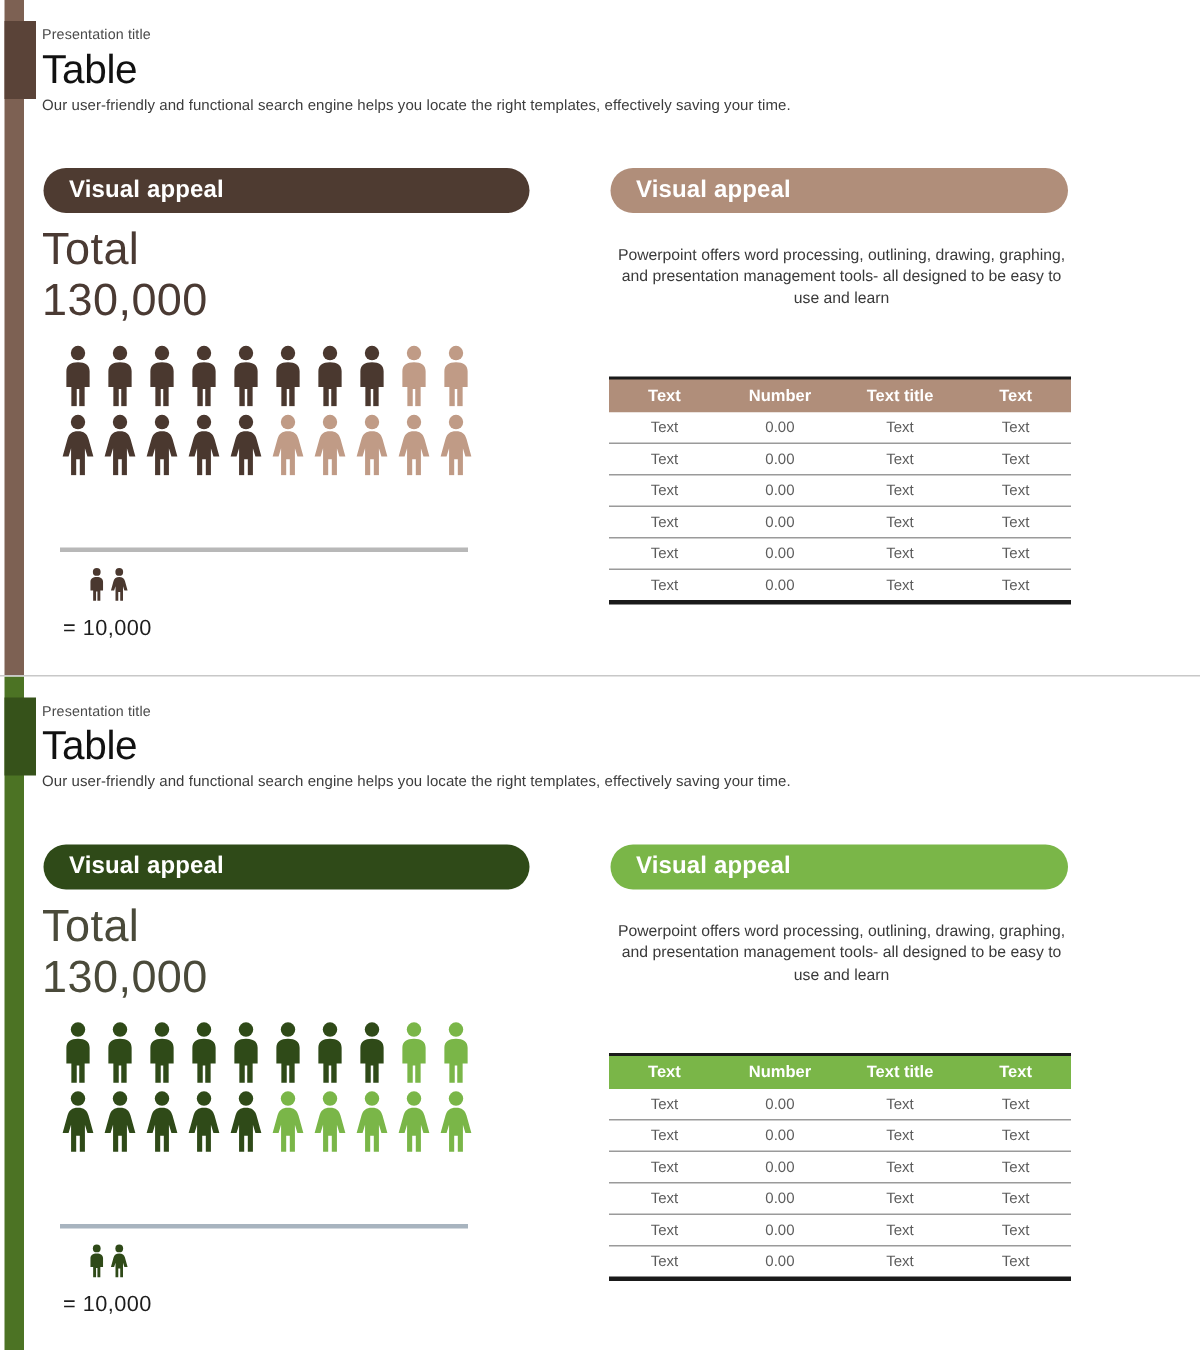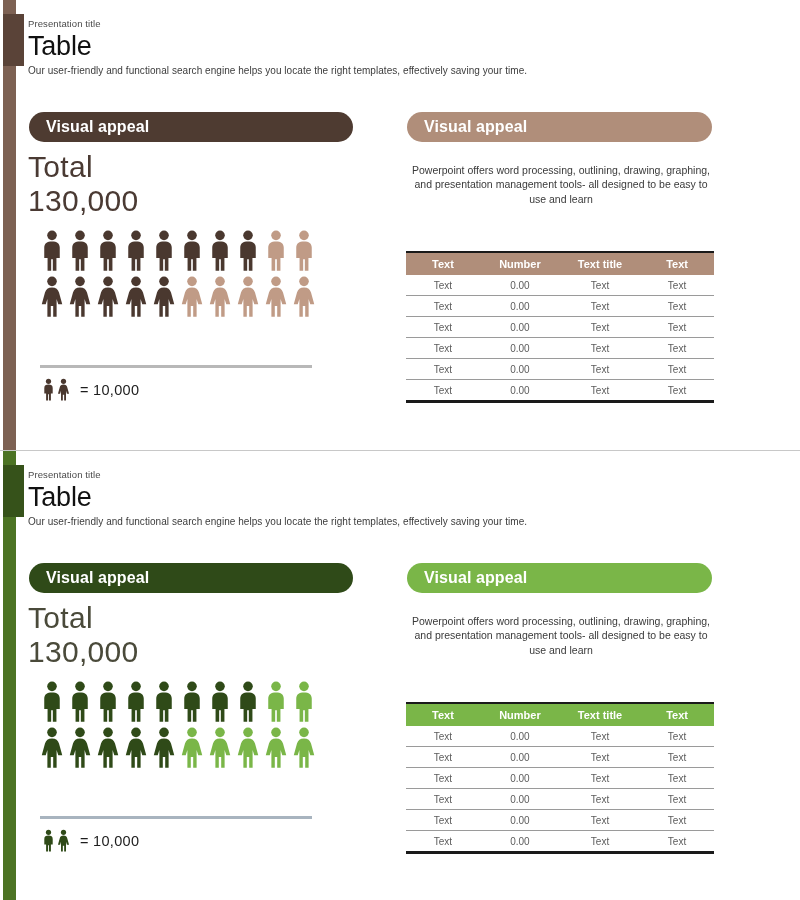--- a/index.html
+++ b/index.html
@@ -124,20 +124,21 @@
     height: 3px;
   }
 
   .legend {
     position: absolute;
     left: 42px;
     top: 378px;
     display: flex;
     align-items: center;
     gap: 10px;
+    flex-direction: column;
   }
   .legend-icons { display: flex; gap: 2px; align-items: flex-end; }
   .legend-text {
     font-size: 14.5px;
     color: #1d1d1d;
     letter-spacing: .3px;
   }
 
   
   .body-copy {

